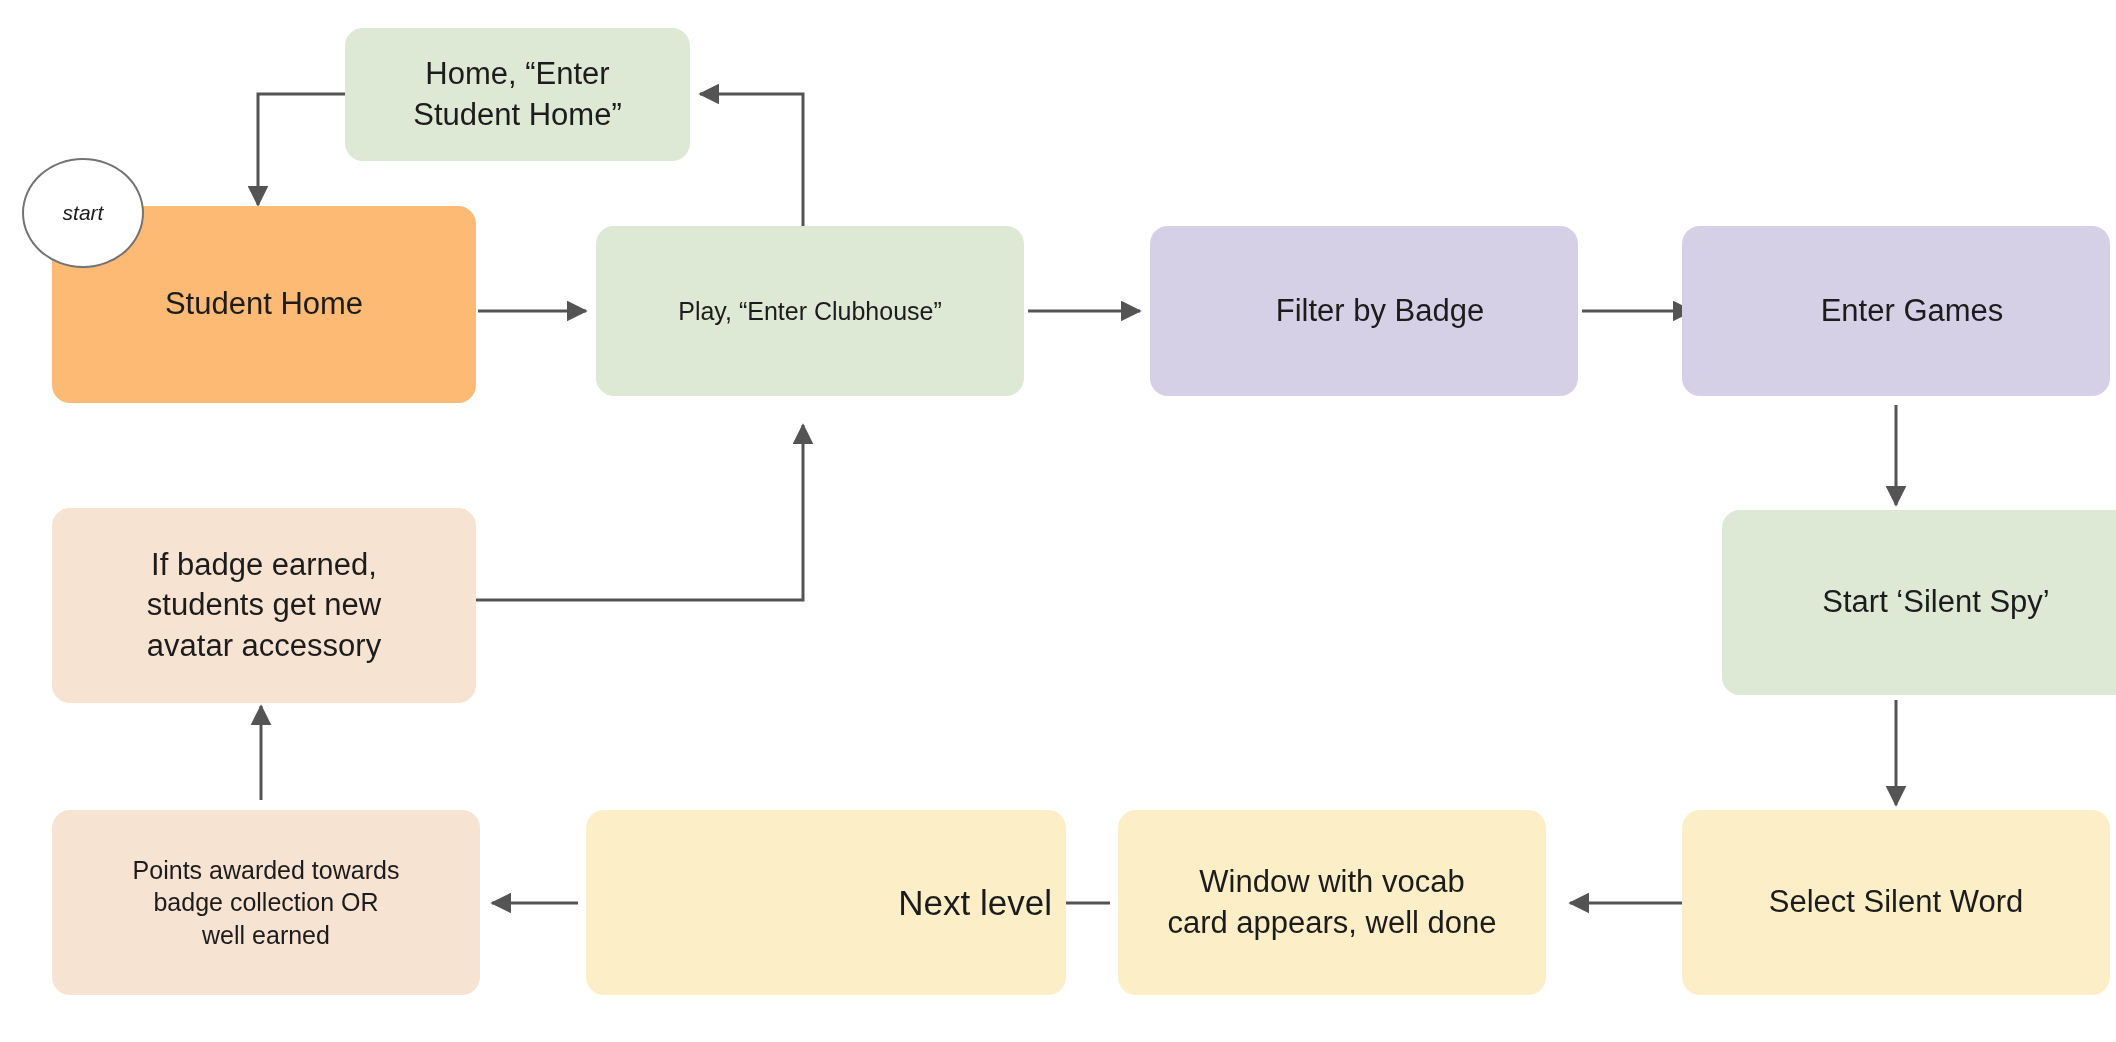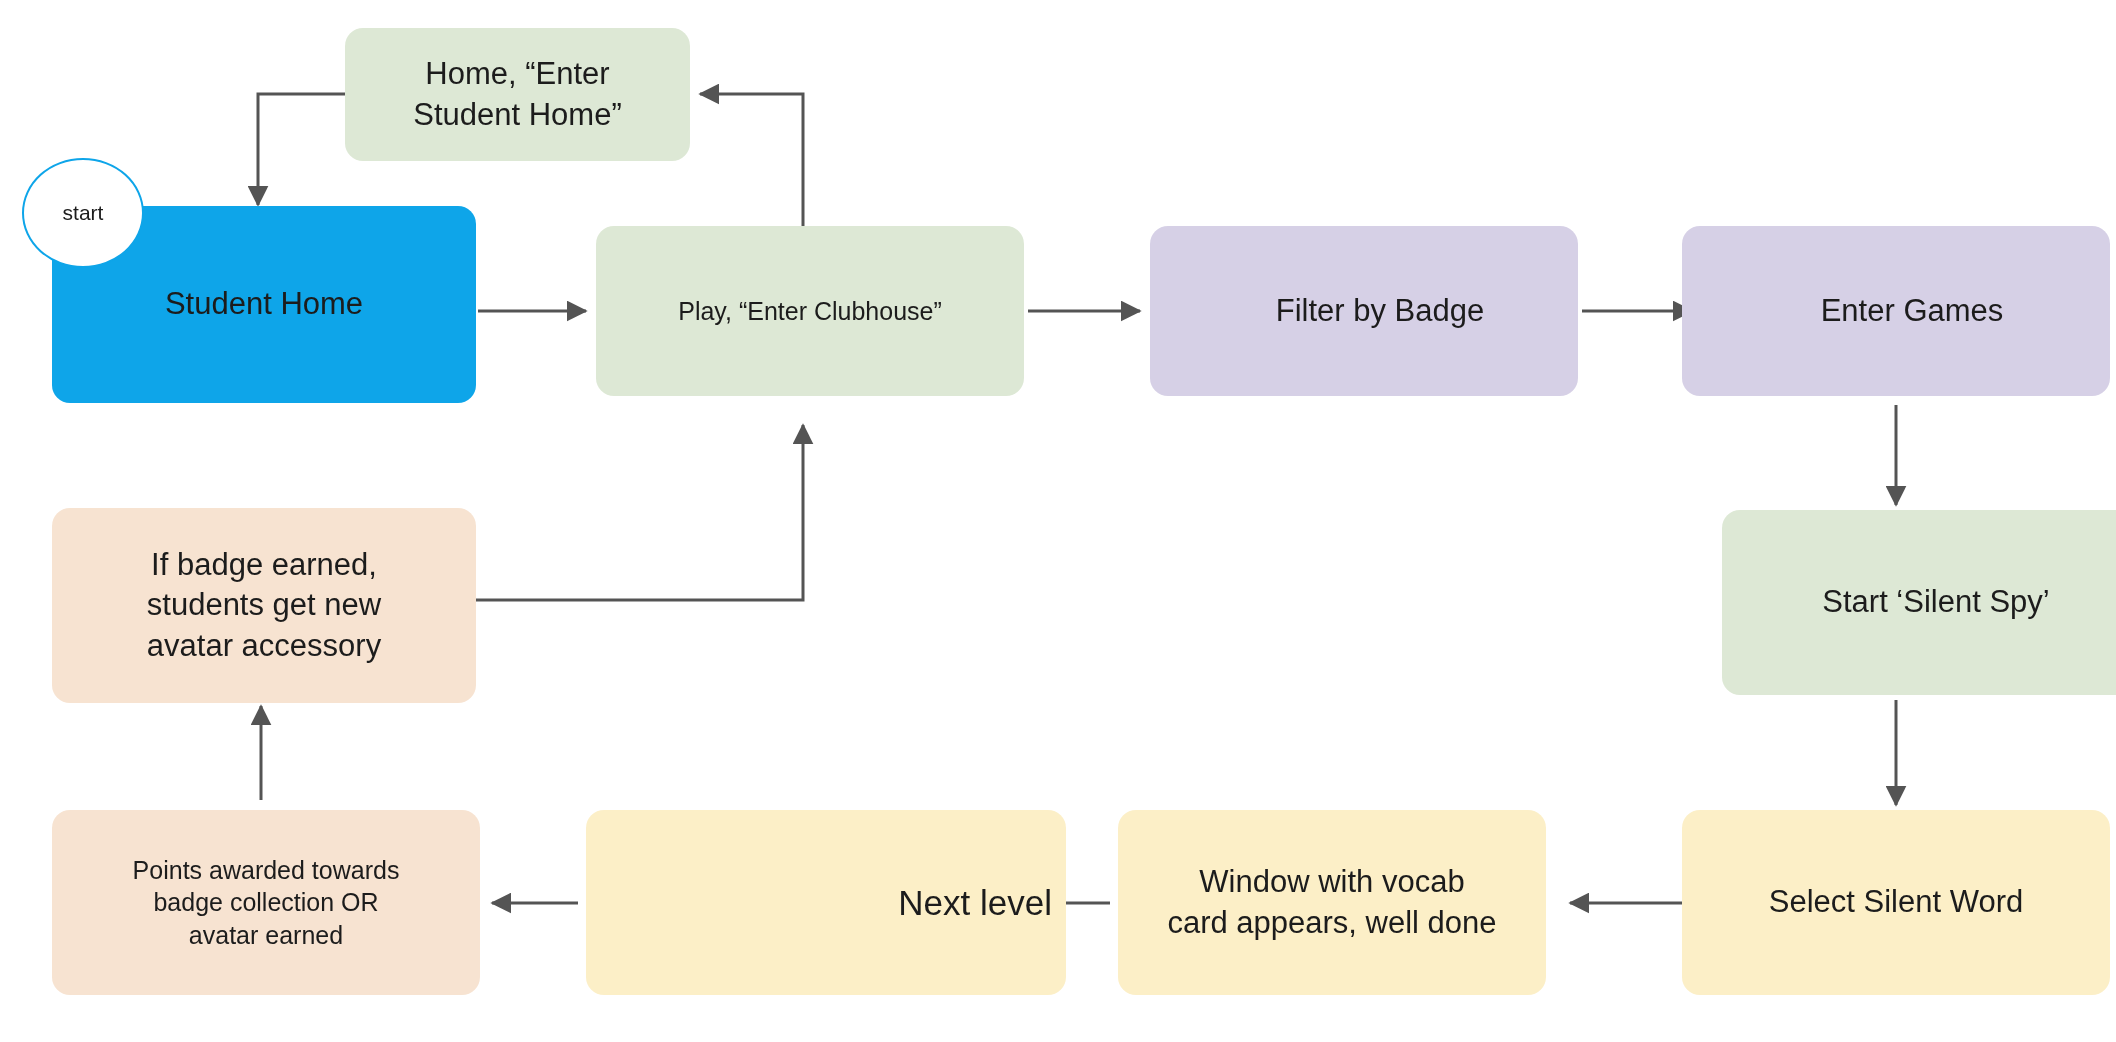--- a/index.html
+++ b/index.html
@@ -33,38 +33,39 @@
     display: flex;
     align-items: center;
     justify-content: center;
     text-align: center;
     border-radius: 18px;
     color: #1c1c1c;
     line-height: 1.30;
     padding: 6px 14px;
     white-space: pre-line;
   }
-  .n-gray   { background: #0ea5e9; }
+  .n-gray   { background: #fdba74; }
   .n-green  { background: #dde8d5; }
   .n-purple { background: #d6d0e6; padding-left: 46px; }
   .n-peach  { background: #f7e3d1; }
   .n-yellow { background: #fcefc7; }
 
   .start-node {
     position: absolute;
     box-sizing: border-box;
     background: #ffffff;
-    border: 2px solid #0ea5e9;
+    border: 2px solid #737373;
     border-radius: 50%;
     display: flex;
     align-items: center;
     justify-content: center;
     color: #1c1c1c;
     font-size: 21px;
     z-index: 5;
+    font-style: italic;
   }
 </style>
 </head>
 <body>
 
 <div id="canvas">
 
   <svg id="edges" viewBox="0 0 2116 1042" width="2116" height="1042">
     <defs>
       <marker id="arrow" viewBox="0 0 10 10" refX="9.2" refY="5" markerWidth="7" markerHeight="7" orient="auto-start-reverse">
@@ -135,21 +136,21 @@
 card appears, well done</span>
   </div>
 
   <div class="node n-yellow" style="left:586px; top:810px; width:480px; height:185px; font-size:35px;justify-content:flex-end;">
     <span>Next level</span>
   </div>
 
   <div class="node n-peach" style="left:52px; top:810px; width:428px; height:185px; font-size:25px;">
     <span>Points awarded towards
 badge collection OR
-avatar earned</span>
+well earned</span>
   </div>
 
   <div class="node n-peach" style="left:52px; top:508px; width:424px; height:195px; font-size:31px;">
     <span>If badge earned,
 students get new
 avatar accessory</span>
   </div>
 
 </div>
 

